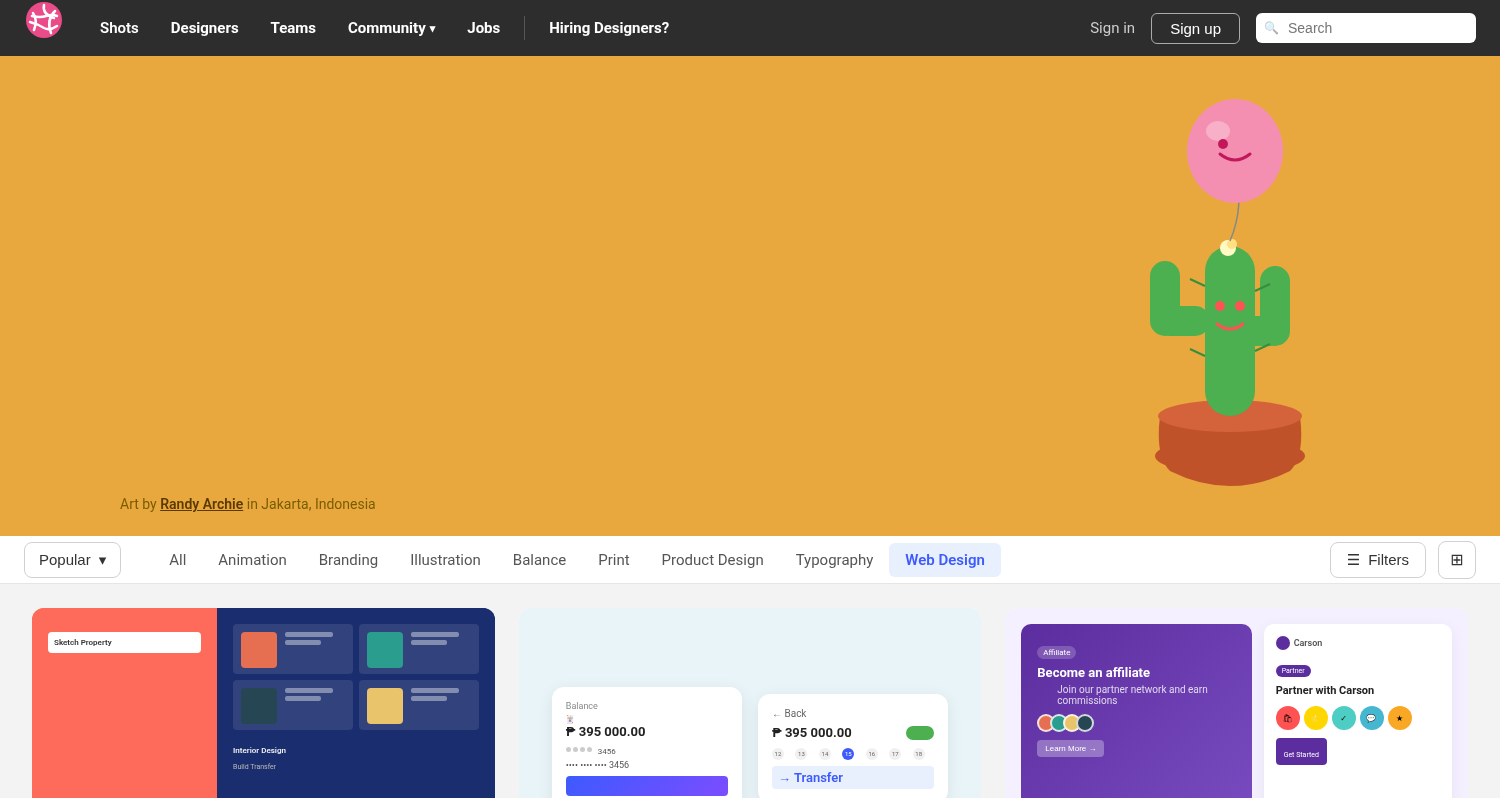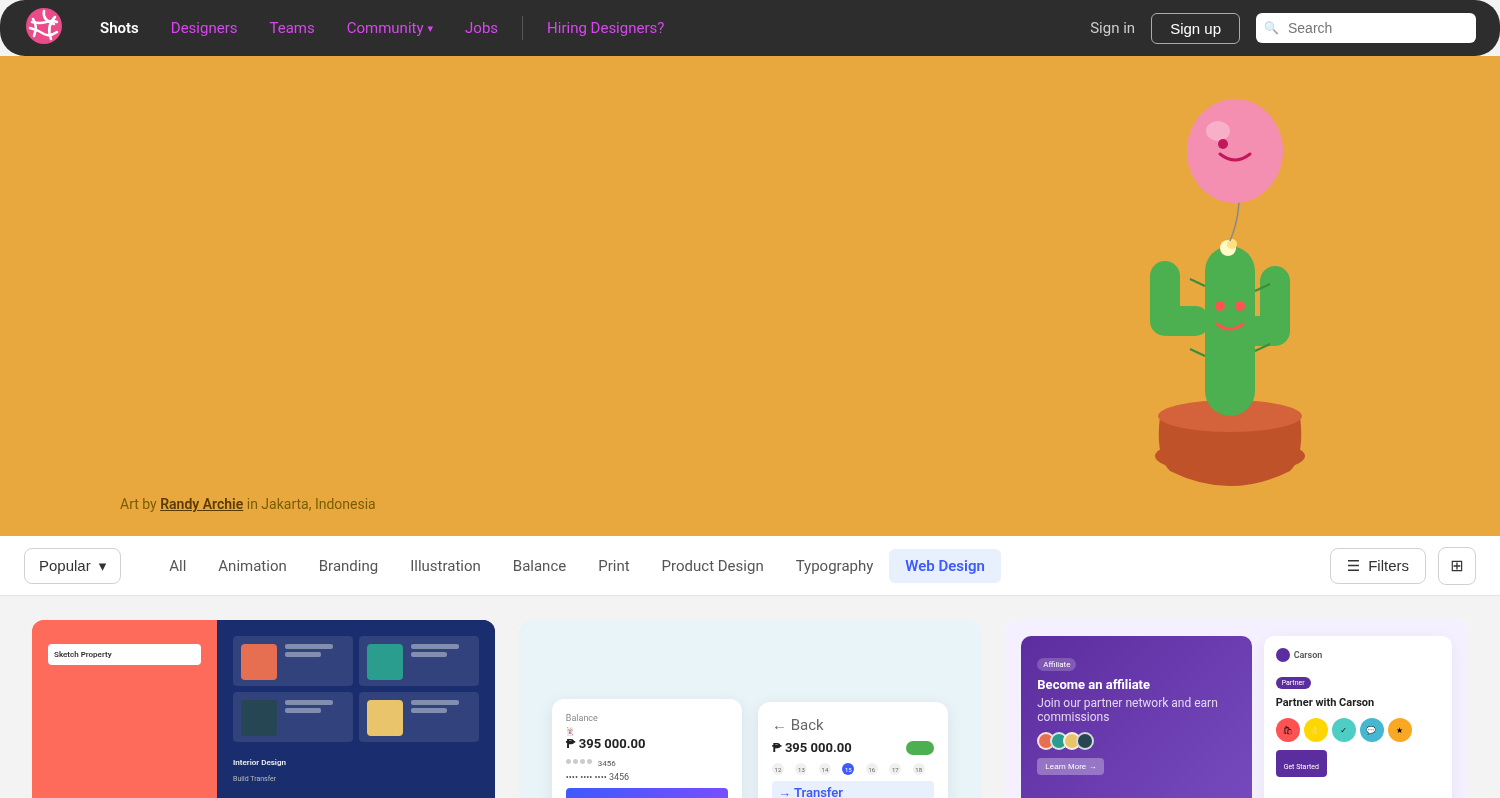--- a/index.html
+++ b/index.html
@@ -3,42 +3,41 @@
   <meta charset="utf-8">
   <style>
     * { margin: 0; padding: 0; box-sizing: border-box; }
     body { font-family: -apple-system, BlinkMacSystemFont, 'Segoe UI', Roboto, sans-serif; background: #f3f3f4; }
 
     
     nav {
       background: #2d2d2d;
       height: 56px;
       display: flex;
-      align-items: center;
       padding: 0 24px;
       gap: 8px;
-      border-radius: 25px;
     }
     .nav-links {
       display: flex;
       align-items: center;
       gap: 0;
       margin-left: 4px;
     }
     .nav-link {
-      color: #d946ef;
+      color: #ffffff;
       text-decoration: none;
       font-size: 15px;
       padding: 6px 16px;
       border-radius: 4px;
       cursor: pointer;
       display: flex;
       align-items: center;
       gap: 4px;
       white-space: nowrap;
+      font-weight: bold;
     }
     .nav-link.active {
       color: #fff;
       font-weight: 600;
     }
     .nav-divider {
       width: 1px;
       height: 24px;
       background: #555;
       margin: 0 8px;
@@ -138,21 +137,21 @@
       font-weight: 600;
     }
 
     
     .filter-bar {
       background: #fff;
       border-bottom: 1px solid #e5e5e5;
       padding: 0 24px;
       display: flex;
       align-items: center;
-      height: 60px;
+      height: 48px;
       gap: 0;
     }
     .popular-dropdown {
       border: 1.5px solid #d1d1d1;
       border-radius: 8px;
       padding: 8px 14px;
       font-size: 15px;
       background: #fff;
       cursor: pointer;
       display: flex;
@@ -288,21 +287,21 @@
       padding: 14px;
       width: 45%;
       box-shadow: 0 4px 16px rgba(0,0,0,0.08);
     }
     .shot2-label { font-size: 9px; color: #888; margin-bottom: 4px; }
     .shot2-amount { font-size: 13px; font-weight: 700; color: #222; margin-bottom: 8px; }
     .shot2-dots { display: flex; gap: 2px; margin-bottom: 4px; }
     .shot2-dot { width: 5px; height: 5px; border-radius: 50%; background: #ccc; }
     .shot2-num { font-size: 9px; color: #555; }
     .shot2-card2 { background: #fff; border-radius: 12px; padding: 14px; width: 45%; box-shadow: 0 4px 16px rgba(0,0,0,0.08); }
-    .shot2-back { font-size: 15px; color: #666; margin-bottom: 6px; }
+    .shot2-back { font-size: 10px; color: #666; margin-bottom: 6px; }
     .shot2-amount2 { font-size: 13px; font-weight: 700; color: #222; margin-bottom: 8px; }
     .shot2-toggle { width: 28px; height: 14px; background: #4CAF50; border-radius: 7px; float: right; margin-top: -22px; }
     .shot2-cal { display: grid; grid-template-columns: repeat(7, 1fr); gap: 2px; margin-top: 8px; }
     .shot2-cal-day { width: 12px; height: 12px; border-radius: 50%; background: #f0f0f0; font-size: 6px; display: flex; align-items: center; justify-content: center; color: #666; }
     .shot2-cal-day.active { background: #3d5afe; color: #fff; }
 
     
     .shot3-bg {
       width: 100%;
       height: 100%;
@@ -320,21 +319,21 @@
     }
     .shot3-right {
       width: 45%;
       background: #fff;
       border-radius: 10px;
       padding: 12px;
       box-shadow: 0 4px 16px rgba(0,0,0,0.06);
     }
     .shot3-tag { font-size: 8px; background: rgba(255,255,255,0.2); display: inline-block; padding: 2px 6px; border-radius: 8px; margin-bottom: 6px; }
     .shot3-heading { font-size: 13px; font-weight: 700; margin-bottom: 4px; }
-    .shot3-sub { font-size: 12px; opacity: 0.8; }
+    .shot3-sub { font-size: 10px; opacity: 0.8; margin-left: 20px; }
     .shot3-btn { font-size: 8px; background: rgba(255,255,255,0.3); border: none; color: #fff; padding: 4px 8px; border-radius: 4px; margin-top: 8px; cursor: pointer; }
     .shot3-avatars { display: flex; margin-top: 8px; }
     .shot3-avatar { width: 18px; height: 18px; border-radius: 50%; border: 2px solid rgba(255,255,255,0.8); margin-right: -5px; }
     .a1 { background: #e76f51; }
     .a2 { background: #2a9d8f; }
     .a3 { background: #e9c46a; }
     .a4 { background: #264653; }
     .shot3-logo { display: flex; align-items: center; gap: 4px; font-size: 9px; color: #555; font-weight: 600; margin-bottom: 8px; }
     .shot3-logo-dot { width: 14px; height: 14px; border-radius: 50%; background: #5c2d9e; }
     .shot3-right-heading { font-size: 11px; font-weight: 700; color: #222; margin-bottom: 8px; line-height: 1.4; }

